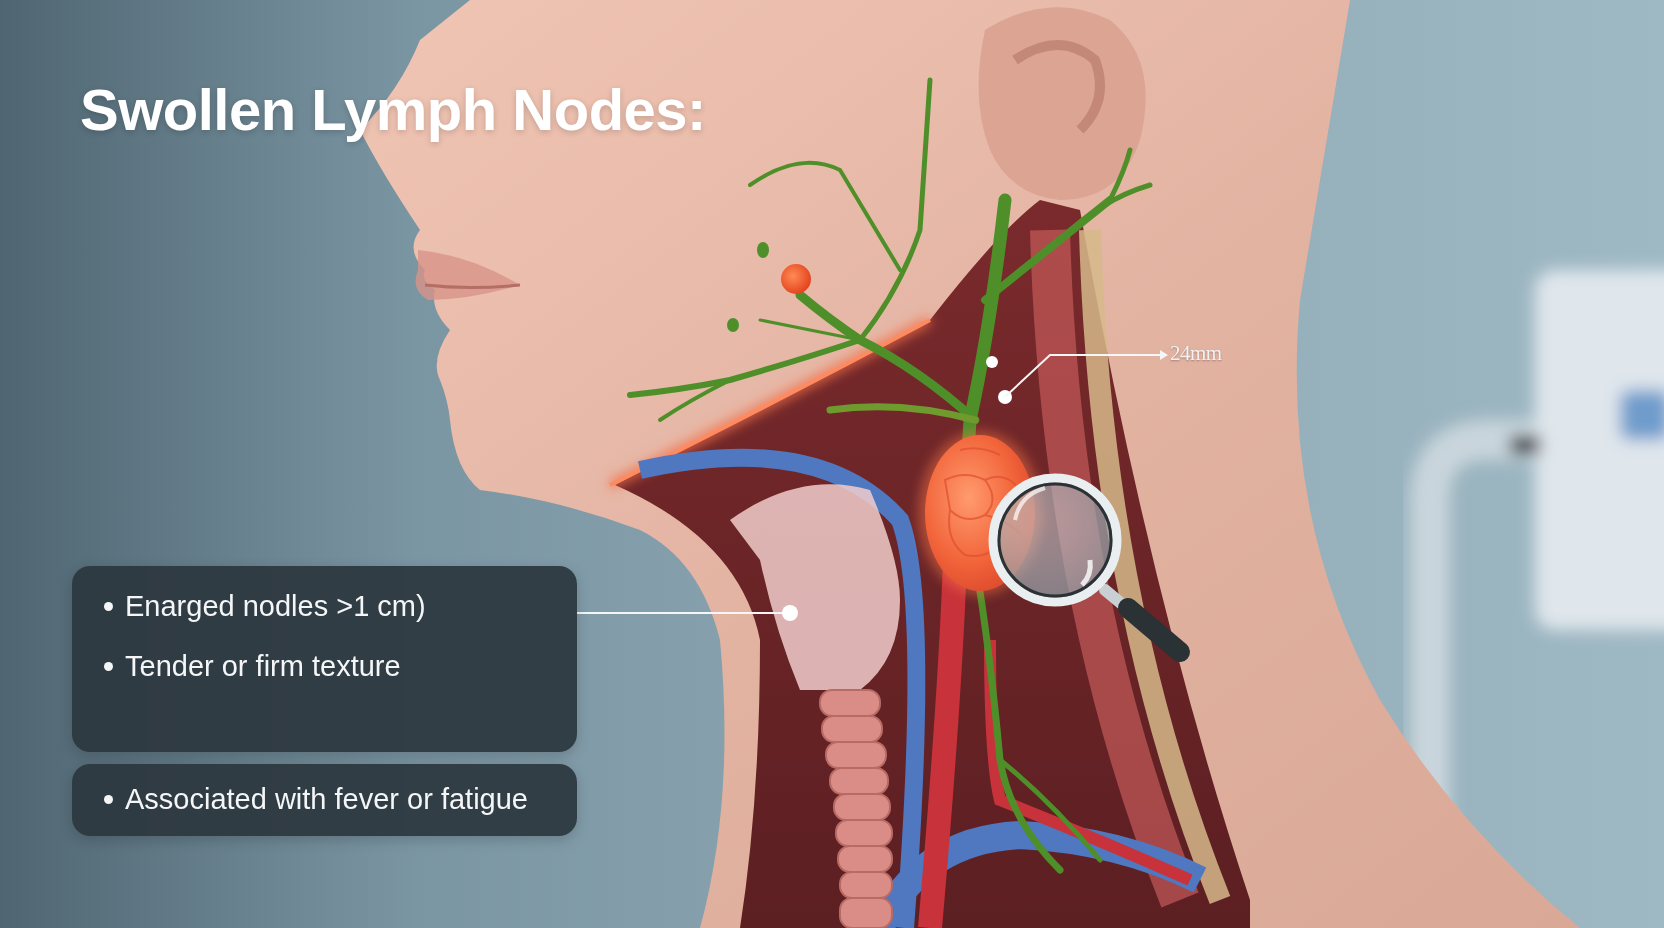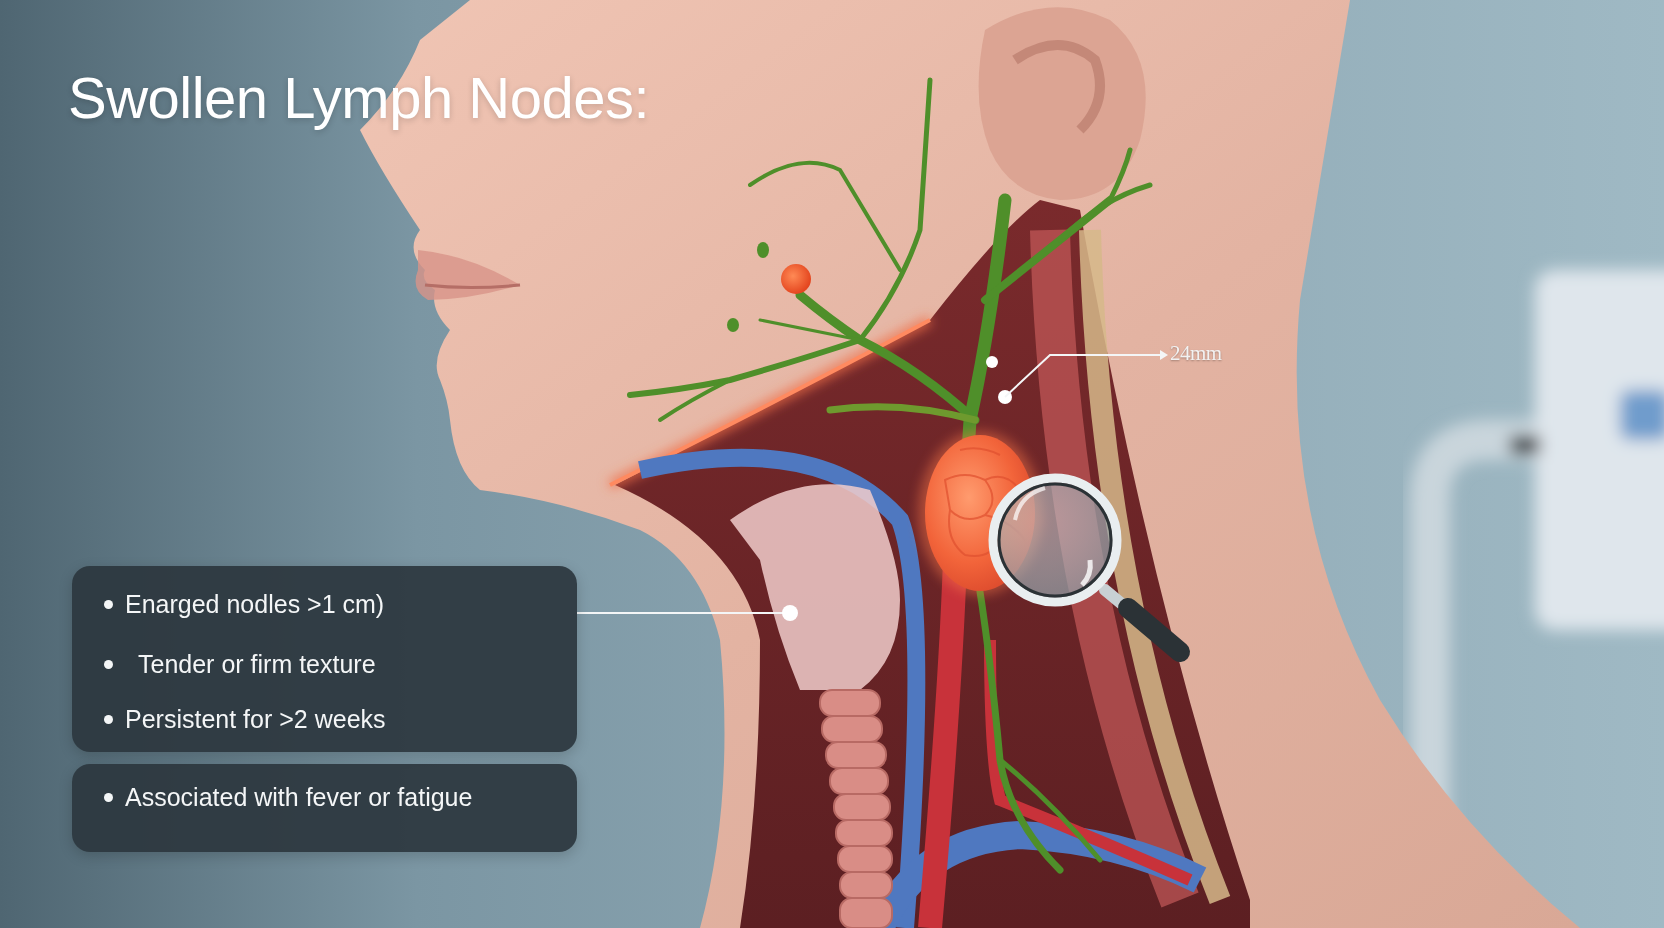--- a/index.html
+++ b/index.html
@@ -1,27 +1,27 @@
 <!DOCTYPE html>
 <html><head>
 <meta charset="utf-8">
 <style>
   html, body { margin:0; padding:0; }
   body { width:1664px; height:928px; overflow:hidden; position:relative;
          font-family:"Liberation Sans", "DejaVu Sans", sans-serif; background:#7f9aa6; }
   #scene { position:absolute; left:0; top:0; width:1664px; height:928px; }
-  .title { position:absolute; left:68px; top:62px; margin:0; color:#ffffff;
-           font-weight:400; font-size:58px; line-height:72px; letter-spacing:-0.5px;
+  .title { position:absolute; left:68px; top:62px; margin:12px; color:#ffffff;
+           font-weight:700; font-size:58px; line-height:72px; letter-spacing:-0.5px;
            text-shadow:0 2px 6px rgba(0,0,0,0.18); }
   .title span { display:block; }
   .panel { position:absolute; left:72px; width:505px; background:rgba(44,55,62,0.93);
            border-radius:18px; box-shadow:0 4px 14px rgba(0,0,0,0.18); }
   .panel.p1 { top:566px; height:186px; }
-  .panel.p2 { top:764px; height:88px; }
-  .bullet { position:absolute; left:32px; color:#f4f6f7; font-size:25px; white-space:nowrap;
+  .panel.p2 { top:764px; height:72px; }
+  .bullet { position:absolute; left:32px; color:#f4f6f7; font-size:29px; white-space:nowrap;
             display:flex; align-items:center; }
   .bullet .dot { width:9px; height:9px; border-radius:50%; background:#f4f6f7; margin-right:12px; }
   .measure { position:absolute; left:1170px; top:341px; color:#f2f2f2; font-size:21px;
              letter-spacing:-0.5px; text-shadow:0 1px 2px rgba(0,0,0,0.3);font-family:Liberation Serif, serif; }
 </style>
 </head>
 <body>
 
 <svg id="scene" viewBox="0 0 1664 928" xmlns="http://www.w3.org/2000/svg">
   <defs>
@@ -166,27 +166,23 @@
   <span>Swollen Lymph Nodes:</span>
 </h1>
 
 <div class="measure">24mm</div>
 
 <div class="panel p1">
   <div class="bullet" style="top:24px;">
     <span class="dot"></span>
     <span>Enarged nodles &gt;1 cm)</span>
   </div>
-  <div class="bullet" style="top:84px;gap:13px;">
+  <div class="bullet" style="top:84px;">
     <span class="dot"></span>
     <span>Tender or firm texture</span>
-  </div>
-  <div class="bullet" style="top:139px;">
-    <span class="dot"></span>
-    <span>Persistent for &gt;2 weeks</span>
   </div>
 </div>
 
 <div class="panel p2">
   <div class="bullet" style="top:19px;">
     <span class="dot"></span>
     <span>Associated with fever or fatigue</span>
   </div>
 </div>
 

